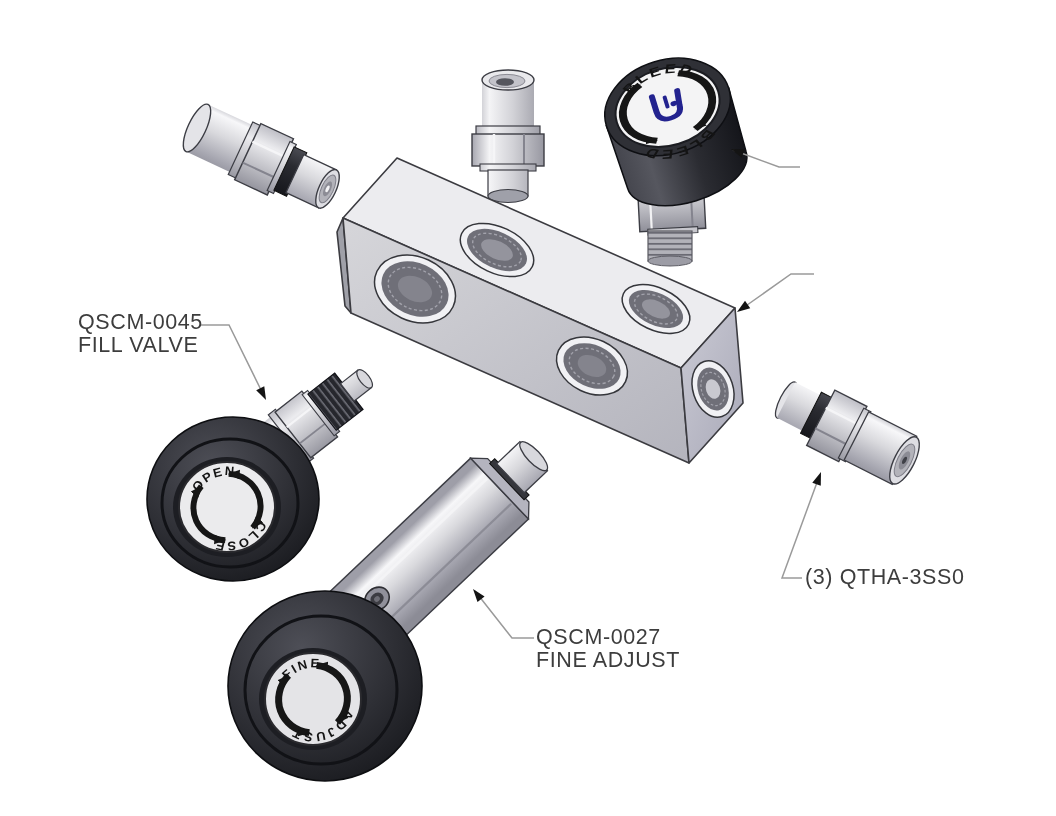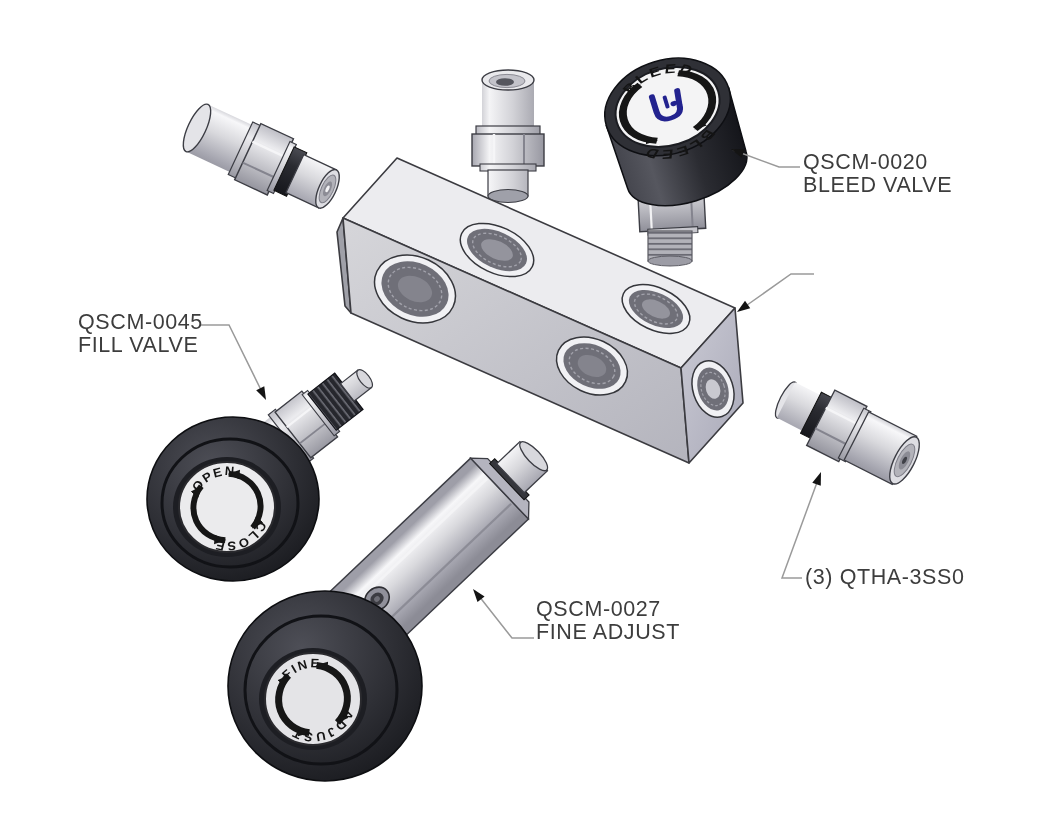--- a/index.html
+++ b/index.html
@@ -285,28 +285,24 @@
   </g>
   <g fill="#141414">
     <path d="M0,0 L-13,4.5 L-13,-4.5 Z" transform="translate(731,149) rotate(-159.7)"></path>
     <path d="M0,0 L-13,4.5 L-13,-4.5 Z" transform="translate(737,312) rotate(144.8)"></path>
     <path d="M0,0 L-13,4.5 L-13,-4.5 Z" transform="translate(266,400) rotate(63.7)"></path>
     <path d="M0,0 L-13,4.5 L-13,-4.5 Z" transform="translate(473,589) rotate(-128.2)"></path>
     <path d="M0,0 L-13,4.5 L-13,-4.5 Z" transform="translate(821,472) rotate(-69.9)"></path>
   </g>
 </svg>
 
-  <div class="callout" style="left:803px;top:151px">
-    <span class="pn">QSCM-0020</span>
-    <span class="nm">BLEED VALVE</span>
-  </div>
   <div class="callout" style="left:78px;top:311px">
     <span class="pn">QSCM-0045</span>
     <span class="nm">FILL VALVE</span>
   </div>
-  <div class="callout" style="left:536px;top:598px">
+  <div class="callout" style="left:536px;top:626px">
     <span class="pn">QSCM-0027</span>
     <span class="nm">FINE ADJUST</span>
   </div>
   <div class="callout" style="left:805px;top:566px">
     <span class="pn">(3) QTHA-3SS0</span>
   </div>
 </div>
 
 </body></html>

